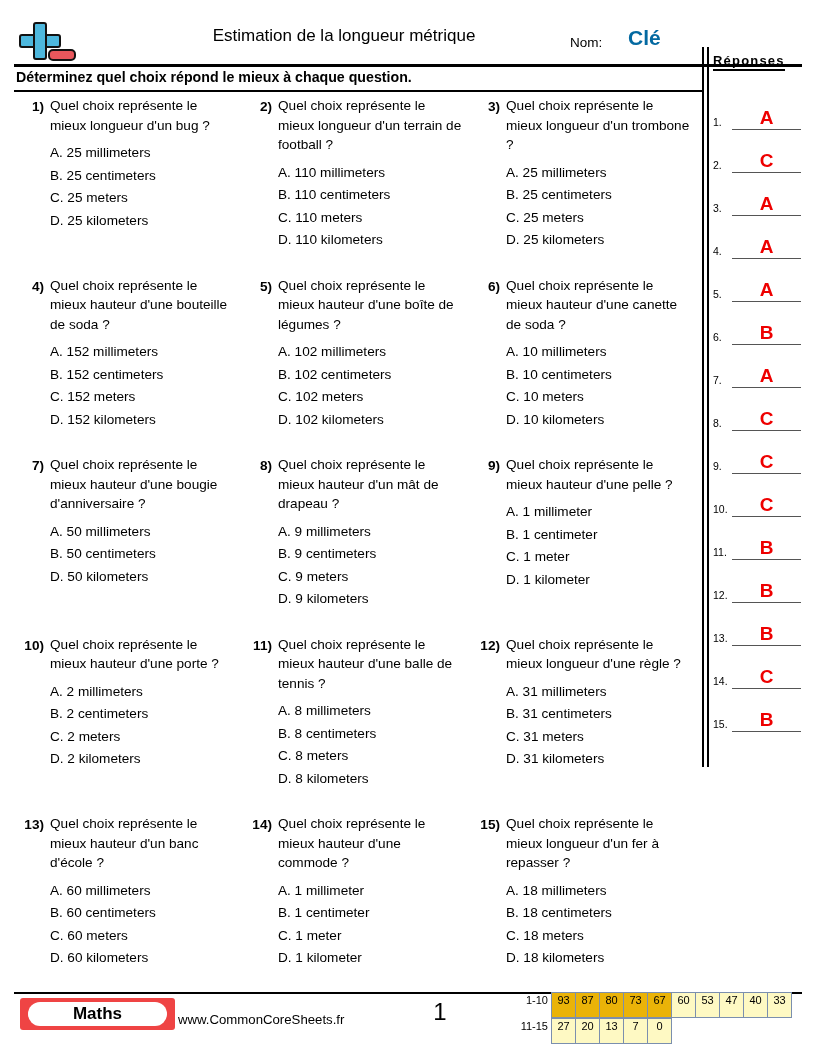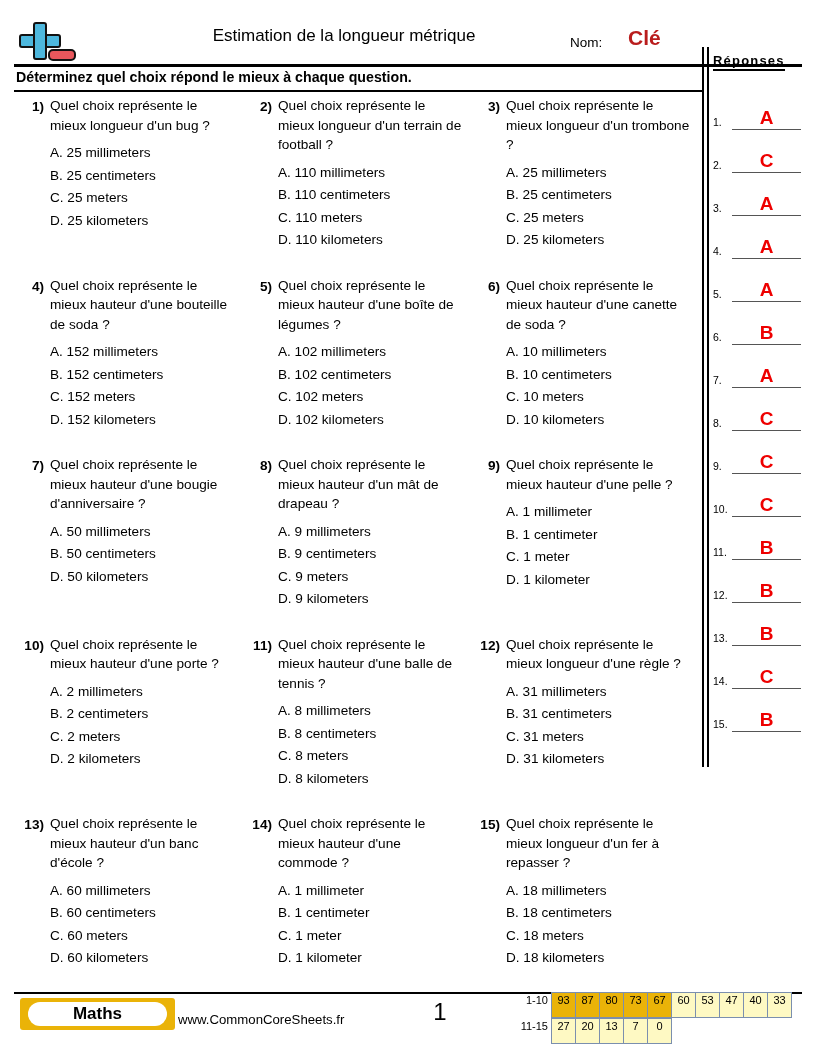--- a/index.html
+++ b/index.html
@@ -75,21 +75,21 @@
   .name-label {
     position: absolute;
     left: 556px; top: 17px;
     font-size: 13.5px;
   }
   .name-value {
     position: absolute;
     left: 614px; top: 8px;
     font-size: 21px;
     font-weight: bold;
-    color: #b91c1c;
+    color: #0369a1;
   }
   .header-rule {
     position: absolute;
     left: 14px; top: 64px;
     width: 788px;
     height: 3px;
     background: #000;
   }
 
   
@@ -212,21 +212,21 @@
   .footer-rule {
     position: absolute;
     left: 14px; top: 992px;
     width: 788px; height: 2px;
     background: #000;
   }
   .brand-badge {
     position: absolute;
     left: 20px; top: 998px;
     width: 155px; height: 32px;
-    background: #eab308;
+    background: #ef4444;
     border-radius: 3px;
     display: flex;
     align-items: center;
     justify-content: center;
   }
   .brand-inner {
     width: 139px; height: 24px;
     background: #fff;
     border-radius: 12px;
     display: flex;

